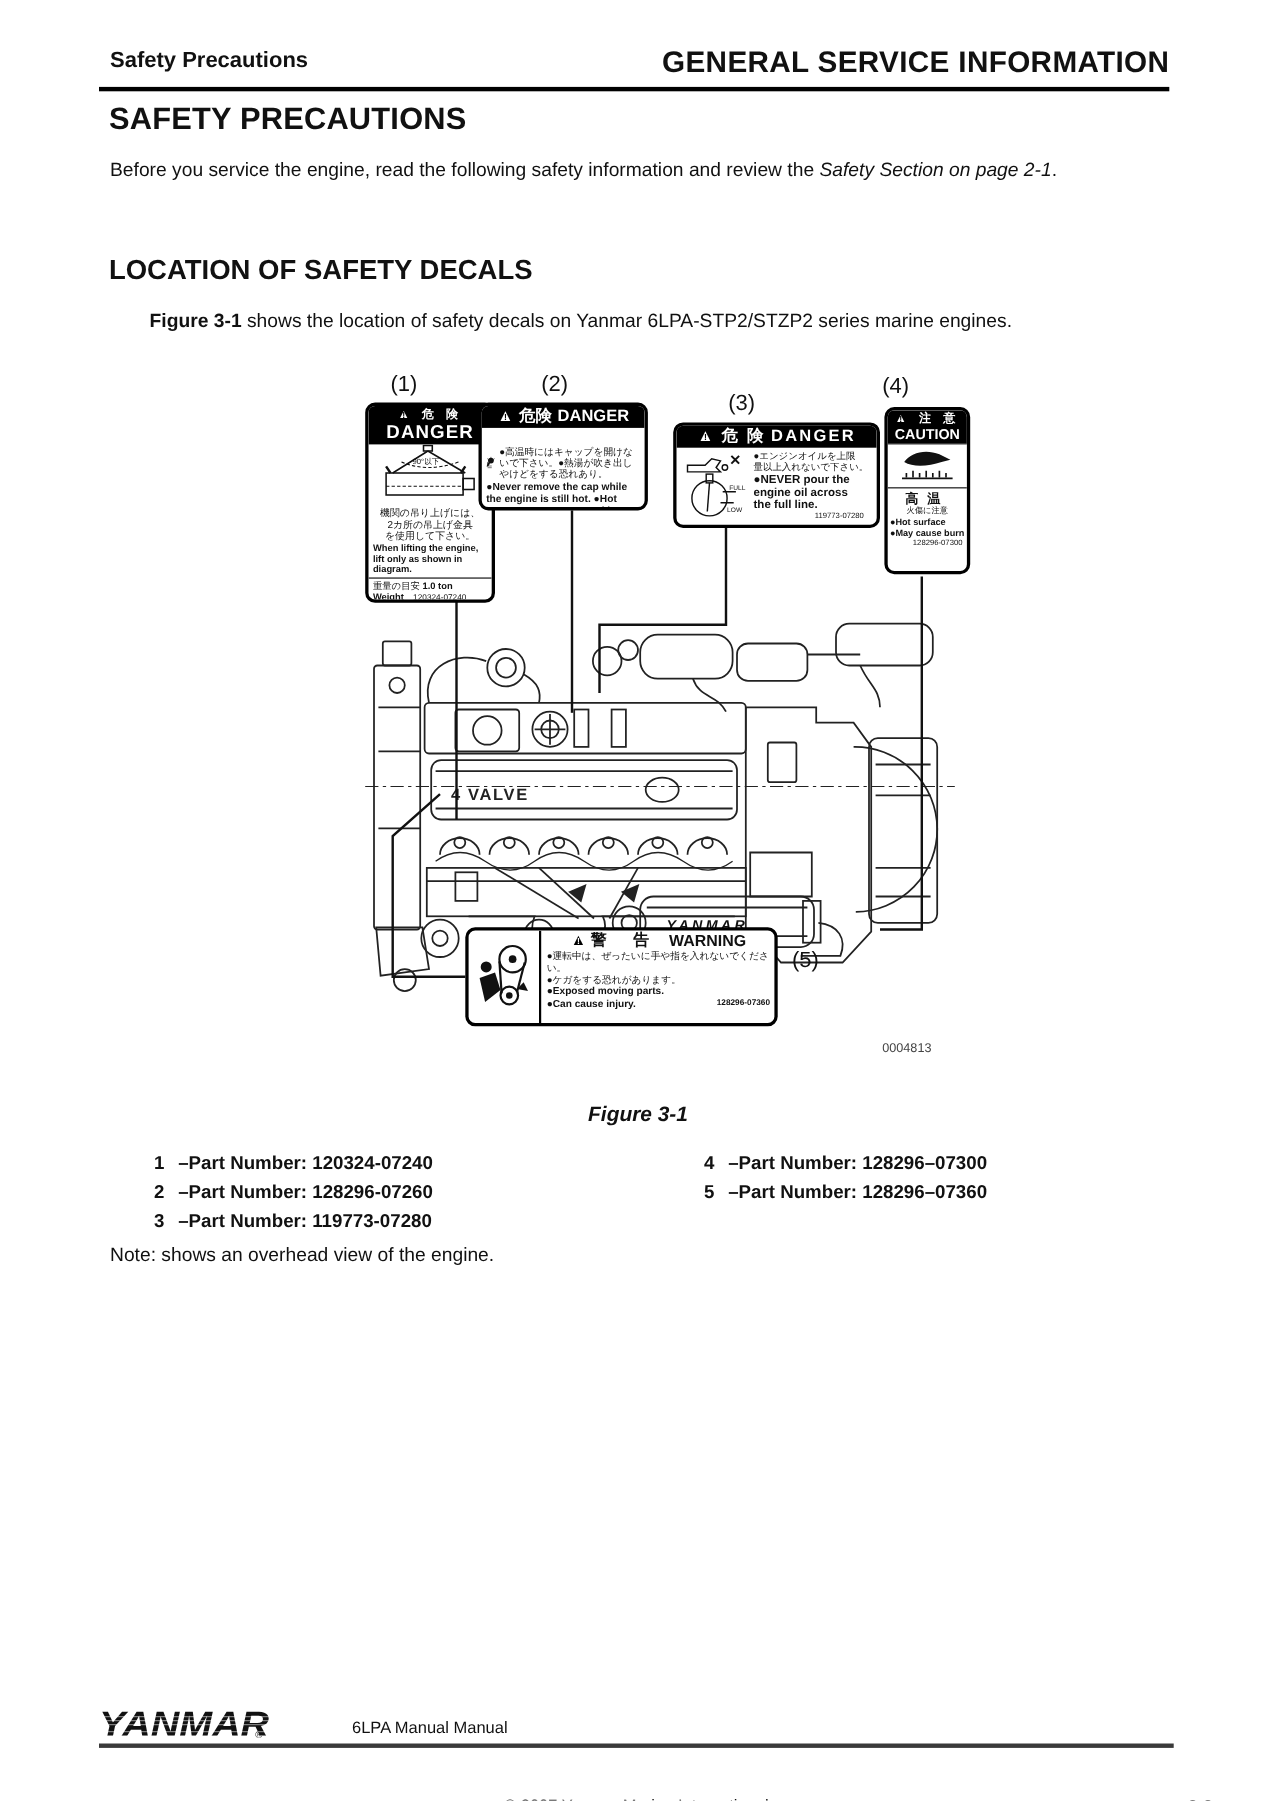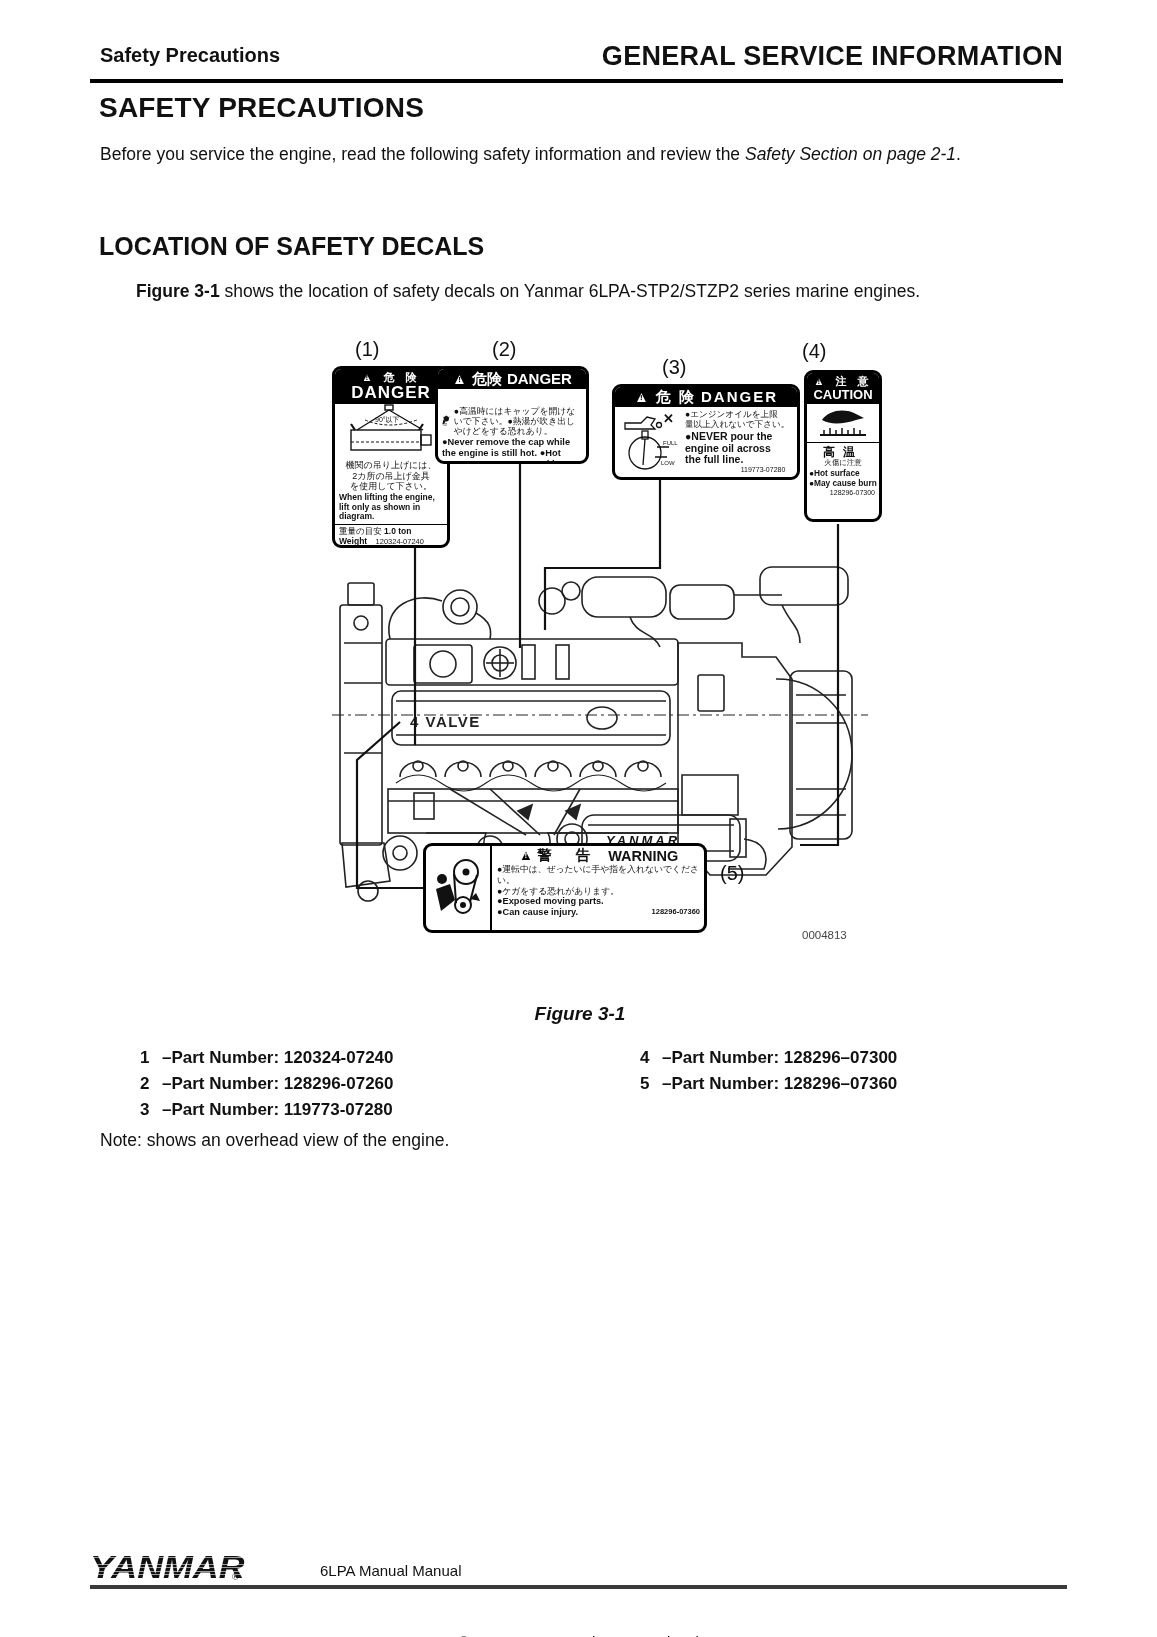--- a/index.html
+++ b/index.html
@@ -13,21 +13,21 @@
   .hdr-rule{left:90px;top:79px;width:973px;height:4px;background:#000;}
 
   .h1{left:99px;top:92px;font-size:28px;font-weight:bold;letter-spacing:.2px;}
   .intro{left:100px;top:141px;width:915px;font-size:17.5px;line-height:1.55;}
   .h2{left:99px;top:232px;font-size:25px;font-weight:bold;}
   .lead{left:100px;top:281px;width:960px;font-size:17.5px;margin-left:36px;}
 
   
   .fig{left:90px;top:330px;width:980px;height:640px;}
   .callout{position:absolute;font-size:20px;color:#111;}
-  .figcode{position:absolute;left:712px;top:599px;font-size:11.5px;color:#444;}
+  .figcode{position:absolute;left:712px;top:617px;font-size:11.5px;color:#444;}
   .overlay{position:absolute;left:0;top:0;z-index:1;}
   .engine{position:absolute;left:240px;top:213px;z-index:0;}
 
   
   .decal{position:absolute;background:#fff;border:3px solid #000;border-radius:9px;
          z-index:2;overflow:hidden;box-sizing:border-box;}
   .decal-hd{background:#000;color:#fff;text-align:center;font-weight:bold;
             display:flex;align-items:center;justify-content:center;gap:5px;}
   .tri{position:relative;display:inline-block;font-style:normal;line-height:1;}
   .tri i{position:absolute;left:50%;top:55%;transform:translate(-50%,-50%);

